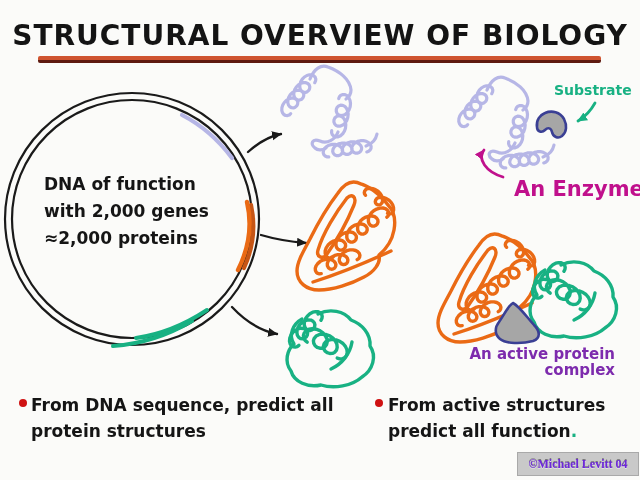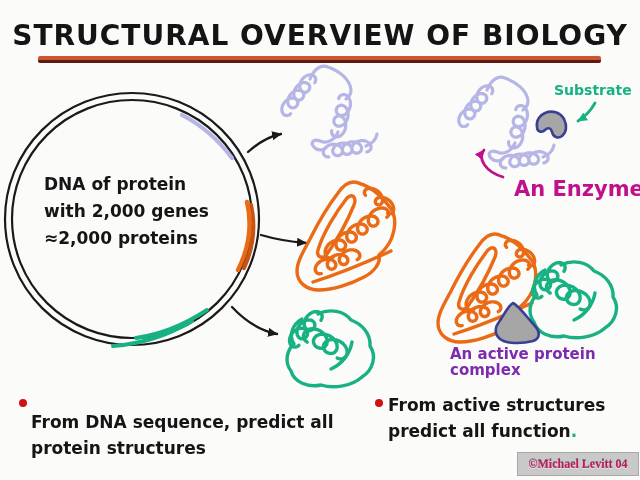--- a/index.html
+++ b/index.html
@@ -16,33 +16,33 @@
     font-size:28px;letter-spacing:1px;color:#141414;
   }
   #title-underline{
     position:absolute;left:38px;top:56px;width:563px;height:7px;
     background:linear-gradient(#cf5430 0 62%,#5e1a10 62% 100%);
     border-radius:2px;
   }
   #plasmid-text{left:44px;top:171px;font-size:17px;line-height:27px;}
   .bullet-dot{position:absolute;width:8px;height:8px;border-radius:50%;background:#cf1212;}
   .bullet-text{font-size:17px;line-height:26px;}
-  #bullet-left-text{left:31px;top:392px;margin-top:17px;}
+  #bullet-left-text{left:31px;top:392px;}
   #bullet-right-text{left:388px;top:392px;}
   #substrate-label{left:554px;top:82px;font-size:14px;color:#18b183;}
   #enzyme-label{left:514px;top:177px;font-size:21px;color:#c0108c;}
-  #complex-label{left:450px;top:346px;width:165px;text-align:left;
+  #complex-label{left:450px;top:346px;width:165px;text-align:right;
     font-size:15px;line-height:16px;color:#7d2bad;white-space:normal;}
   .teal-text{color:#18b183;}
   #watermark{
     left:517px;top:452px;width:120px;height:22px;
     background:#c9c9c9;border:1px solid #a9a9a9;
     font-family:"Liberation Serif","DejaVu Serif",serif;
     font-size:12px;line-height:22px;text-align:center;
-    color:#be185d;text-shadow:0 1px 0 #e2e2e2,0 -1px 0 #787878;
+    color:#6d28d9;text-shadow:0 1px 0 #e2e2e2,0 -1px 0 #787878;
     font-weight:600;
   }
 </style>
 </head>
 <body>
 
 <div id="slide">
 
   <svg id="art" width="640" height="480" viewBox="0 0 640 480">
     <defs>
@@ -115,21 +115,21 @@
     <use href="#g-orange" transform="translate(141,52)"></use>
     <use href="#g-teal" transform="translate(243,-49)"></use>
     <path d="M513 303 C519 306 526 316 534 325 C540 331 541 338 533 341 C522 344 506 344 500 339
              C494 334 495 327 499 322 C504 315 508 306 513 303 Z" fill="#a6a6a6" stroke="#3a3f94" stroke-width="2.6" stroke-linejoin="round"></path>
   </svg>
 
   <div id="title" class="txt">STRUCTURAL OVERVIEW OF BIOLOGY</div>
   <div id="title-underline"></div>
 
   <div id="plasmid-text" class="txt">
-    <div>DNA of protein</div>
+    <div>DNA of function</div>
     <div>with 2,000 genes</div>
     <div>≈2,000 proteins</div>
   </div>
 
   <div id="substrate-label" class="txt">Substrate</div>
   <div id="enzyme-label" class="txt">An Enzyme</div>
   <div id="complex-label" class="txt">
     <div>An active protein</div>
     <div>complex</div>
   </div>

